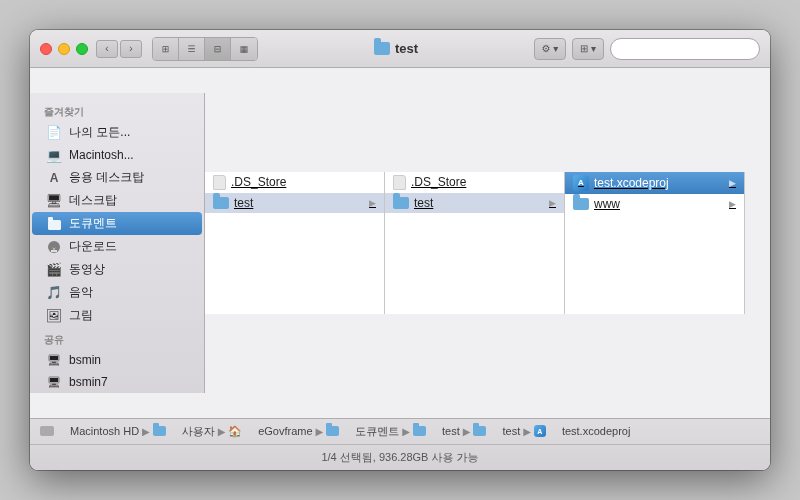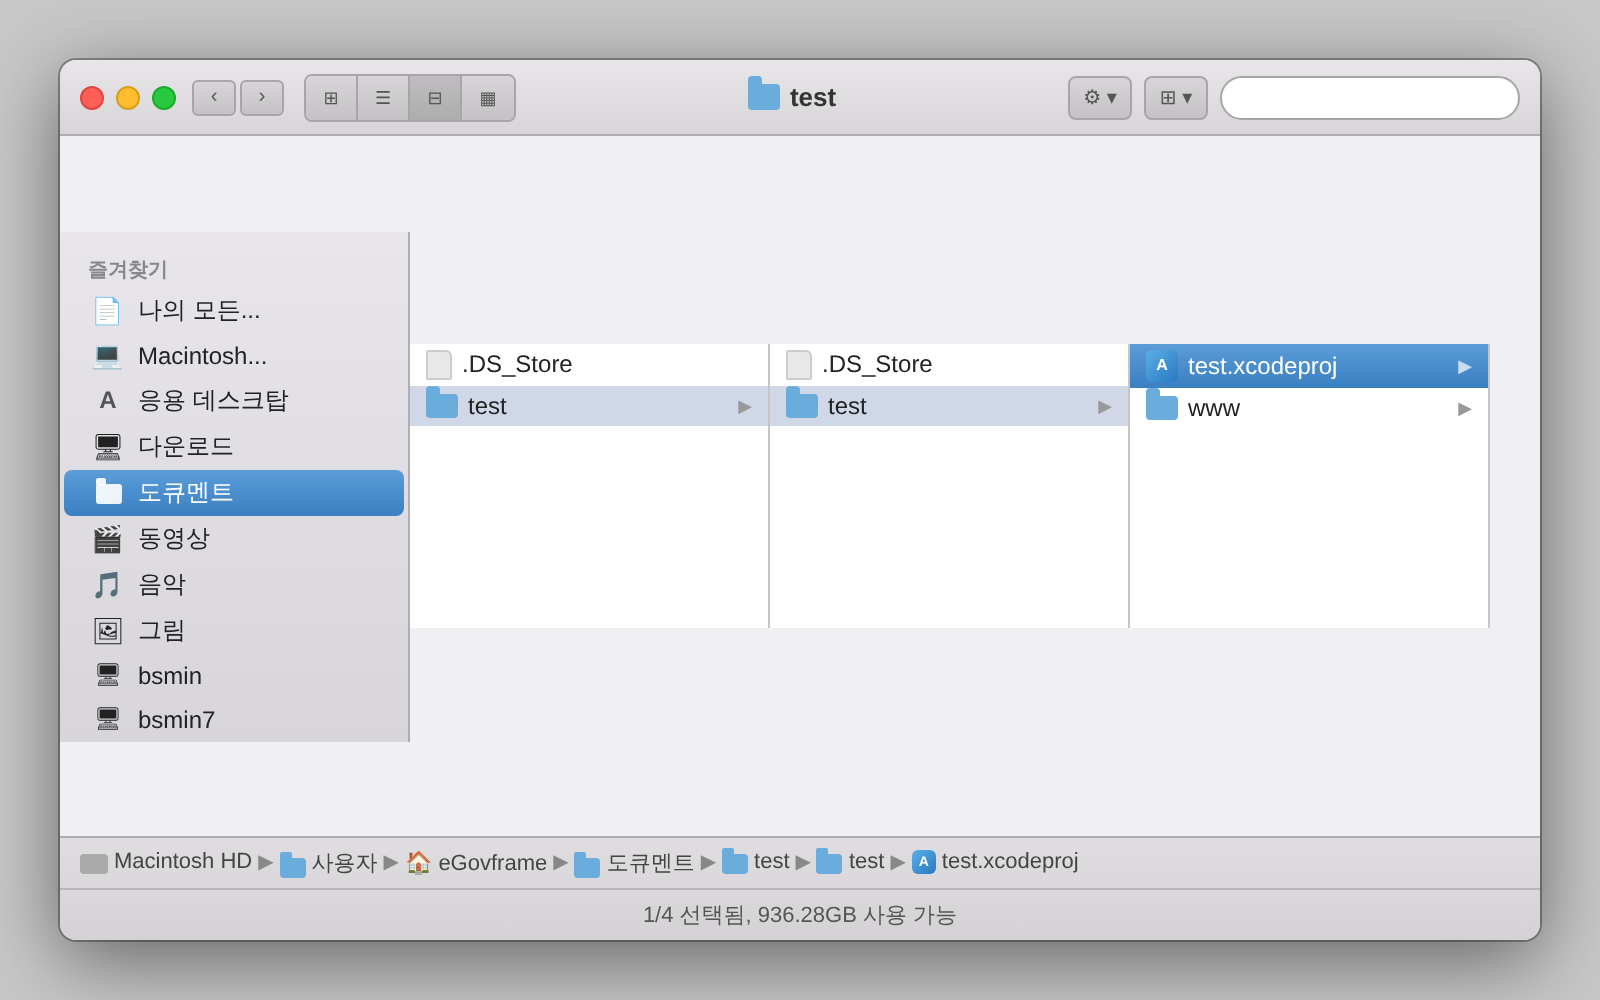--- a/index.html
+++ b/index.html
@@ -187,20 +187,21 @@
       align-items: center;
       justify-content: center;
       flex-shrink: 0;
       font-size: 13px;
     }
     
     .file-columns {
       display: flex;
       flex: 1;
       overflow: hidden;
+      text-decoration: underline;
     }
     .file-column {
       width: 180px;
       border-right: 1px solid #c8c5c8;
       overflow-y: auto;
       flex-shrink: 0;
       background: white;
     }
     .file-column:last-of-type { border-right: none; }
     .file-item {
@@ -264,22 +265,22 @@
       align-items: center;
       padding: 0 10px;
       border-bottom: 1px solid #b8b5b8;
       gap: 3px;
       font-size: 11px;
       color: #444;
       overflow: hidden;
     }
     .breadcrumb-item {
       display: flex;
-      align-items: flex-end;
-      gap: 3px;
+      align-items: center;
+      gap: 16px;
       white-space: nowrap;
     }
     .breadcrumb-sep {
       color: #888;
       font-size: 10px;
     }
     .breadcrumb-hd-icon {
       width: 14px;
       height: 10px;
       background: #aaa;
@@ -396,44 +397,55 @@
       <div class="sidebar-item">
         <div class="sidebar-icon">💻</div>
         <span>Macintosh...</span>
       </div>
       <div class="sidebar-item">
         <div class="sidebar-icon" style="font-size:12px; font-weight:bold; color:#555;">A</div>
         <span>응용 데스크탑</span>
       </div>
       <div class="sidebar-item">
         <div class="sidebar-icon">🖥</div>
-        <span>다운로드</span>
+        <span>데스크탑</span>
       </div>
       <div class="sidebar-item active">
         <div class="sidebar-icon">
           <svg width="15" height="14" viewBox="0 0 15 14" fill="none">
             <rect x="1" y="3" width="13" height="10" rx="1.5" fill="white" opacity="0.9"></rect>
             <rect x="1" y="0" width="5" height="4" rx="1" fill="white" opacity="0.9"></rect>
           </svg>
         </div>
         <span>도큐멘트</span>
       </div>
       <div class="sidebar-item">
+        <div class="sidebar-icon">
+          <svg width="14" height="14" viewBox="0 0 14 14">
+            <circle cx="7" cy="7" r="6" fill="#555" opacity="0.7"></circle>
+            <polygon points="7,4 7,9 5,7 7,10 9,7 7,9" fill="white"></polygon>
+            <line x1="4" y1="11" x2="10" y2="11" stroke="white" stroke-width="1.5"></line>
+          </svg>
+        </div>
+        <span>다운로드</span>
+      </div>
+      <div class="sidebar-item">
         <div class="sidebar-icon">🎬</div>
         <span>동영상</span>
       </div>
       <div class="sidebar-item">
         <div class="sidebar-icon">🎵</div>
         <span>음악</span>
       </div>
       <div class="sidebar-item">
         <div class="sidebar-icon">🖼</div>
         <span>그림</span>
       </div>
 
+      <div class="sidebar-section-title">공유</div>
 
       <div class="sidebar-item">
         <div class="sidebar-icon" style="font-size:11px;">🖥</div>
         <span>bsmin</span>
       </div>
       <div class="sidebar-item">
         <div class="sidebar-icon" style="font-size:11px;">🖥</div>
         <span>bsmin7</span>
       </div>
     </div>

